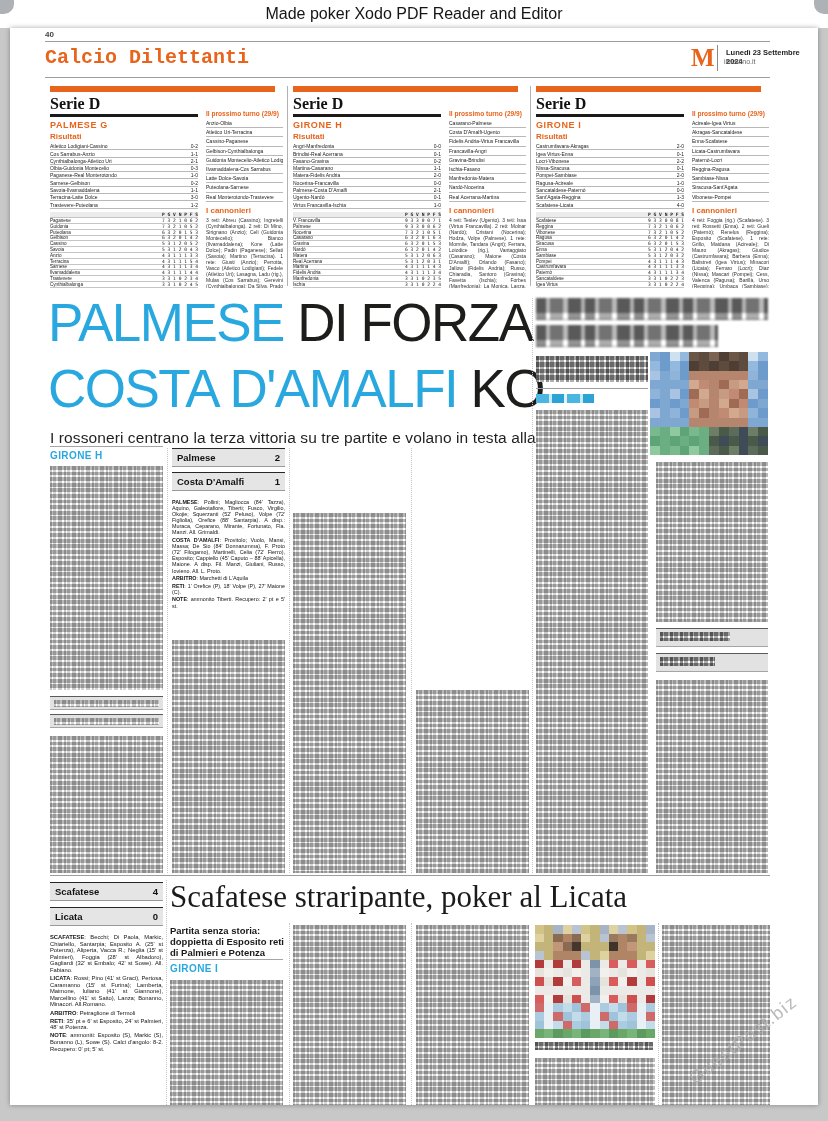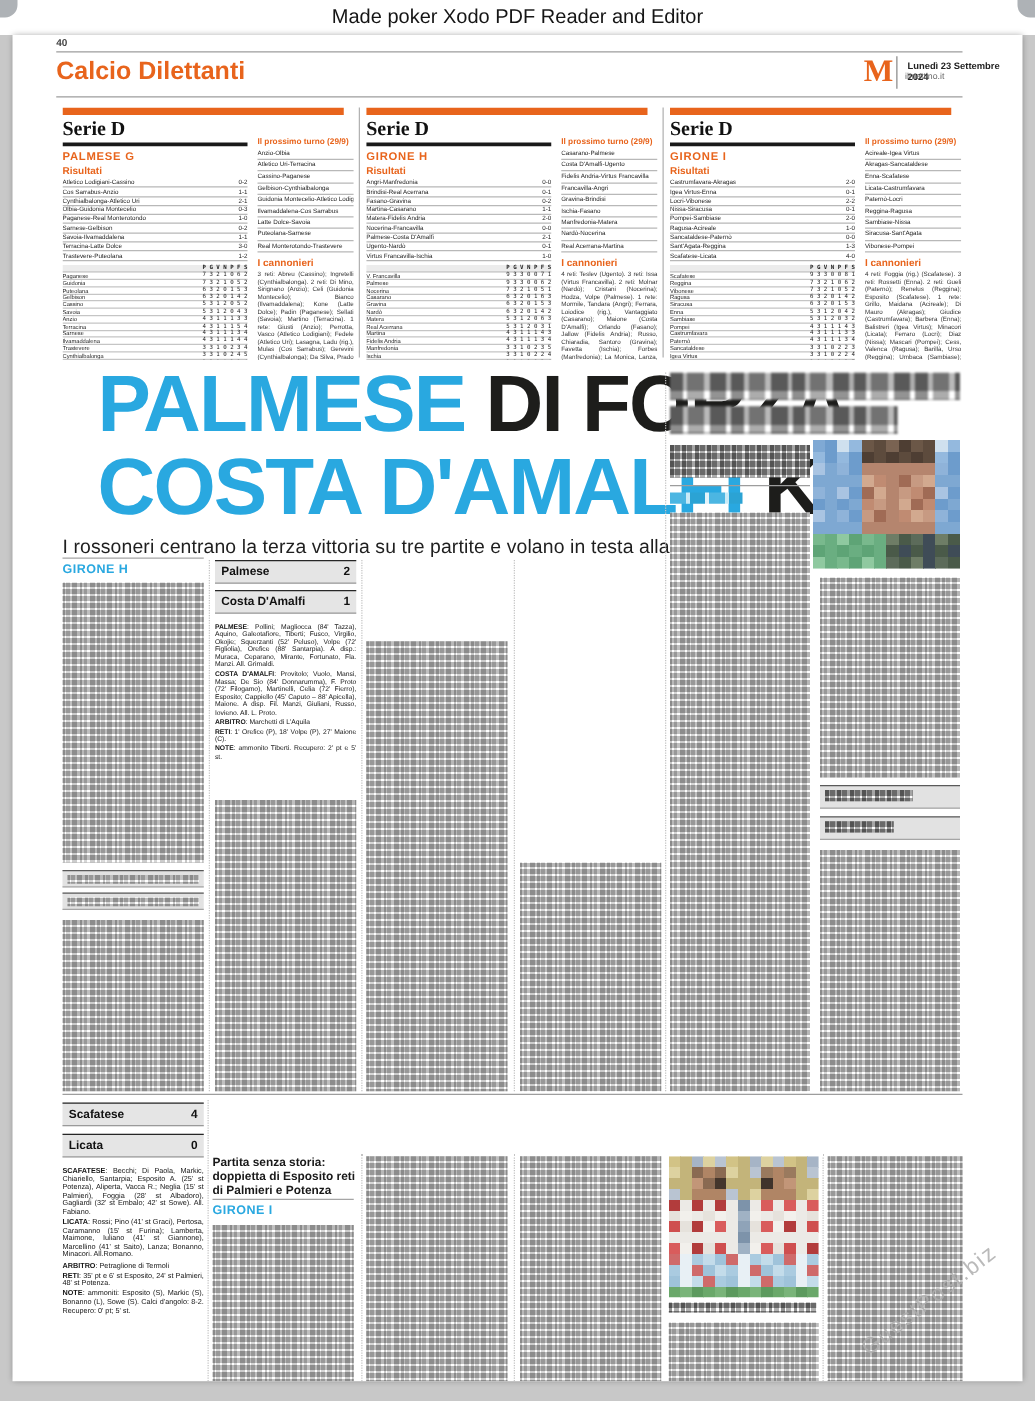--- a/index.html
+++ b/index.html
@@ -4,21 +4,21 @@
 <style>
   :root{ --orange:#e8641c; --cyan:#29a8e0; --ink:#1d1d1b; }
   html,body{margin:0;padding:0;}
   body{width:828px;height:1121px;position:relative;background:#c8c8c8;font-family:"Liberation Sans",sans-serif;overflow:hidden;}
   .abs{position:absolute;}
   #banner{position:absolute;top:0;left:0;width:828px;height:28px;background:#fff;display:flex;align-items:center;justify-content:center;font-size:16px;color:#151515;}
   .corner{position:absolute;top:0;width:14px;height:14px;background:#aeb2b6;}
   #page{position:absolute;left:10px;top:28px;width:808px;height:1077px;background:#fff;overflow:hidden;box-shadow:0 0 5px rgba(0,0,0,.35);}
   .rule{border-top:1px solid #9d9d9d;height:0;}
   .pageno{font-size:8px;font-weight:bold;color:#444;}
-  .secname{font-family:Liberation Sans, sans-serif;font-weight:bold;font-size:20px;color:var(--orange);}
+  .secname{font-family:Liberation Mono, monospace;font-weight:bold;font-size:20px;color:var(--orange);}
   .mlogo{font-family:"Liberation Serif",serif;font-weight:bold;font-size:25px;color:var(--orange);line-height:1;}
   .vline{border-left:1px solid #8a8a8a;width:0;}
   .mdate{font-size:7.5px;font-weight:bold;color:#222;}
   .msite{font-size:7px;color:#666;}
 
   .gcol{position:absolute;top:58px;width:233px;height:202px;overflow:hidden;}
   .bar{width:225px;height:6px;background:var(--orange);}
   .sd{font-family:"Liberation Serif",serif;font-weight:bold;font-size:16px;color:#111;width:148px;border-bottom:3px solid #1a1a1a;margin-top:3px;padding-bottom:1px;}
   .gl{color:var(--orange);font-weight:bold;font-size:9px;letter-spacing:.6px;margin-top:3px;}
   .rl{color:var(--orange);font-weight:bold;font-size:8px;margin-top:2px;}
@@ -31,21 +31,21 @@
   .sthead{background:#ececec;font-weight:bold;height:5.5px;}
   .sub{position:absolute;left:156px;top:24px;width:77px;}
   .nl{color:var(--orange);font-weight:bold;font-size:6.6px;white-space:nowrap;}
   .fix{margin-top:2px;}
   .fix .row{border-bottom:.6px solid #b8b8b8;height:8.2px;font-size:5px;line-height:9.4px;white-space:nowrap;overflow:hidden;color:#222;}
   .cl{color:var(--orange);font-weight:bold;font-size:8px;margin-top:4px;}
   .scorers{font-size:5px;line-height:6px;text-align:justify;margin-top:2px;color:#333;}
   .vsep{border-left:1px solid #b2b2b2;width:0;}
   .dotv{border-left:1px dotted #c4c4c4;width:0;}
 
-  .h1{font-weight:bold;font-size:64px;letter-spacing:-1.5px;line-height:66px;white-space:nowrap;margin-left:30px;}
+  .h1{font-weight:normal;font-size:53px;letter-spacing:-1.5px;line-height:66px;white-space:nowrap;}
   .h1 .b{color:var(--cyan);} .h1 .k{color:var(--ink);}
   .standfirst{font-size:15.5px;color:#1f1f1f;letter-spacing:.1px;}
 
   .cyanlbl{color:var(--cyan);font-weight:bold;font-size:10px;letter-spacing:.4px;border-top:1px solid #a5a5a5;padding-top:3px;}
   .matchrow{background:#e5e5e5;border-top:1.3px solid #262626;border-bottom:1px solid #9a9a9a;display:flex;justify-content:space-between;align-items:center;padding:0 5px;font-weight:bold;font-size:9.5px;color:#111;height:19px;box-sizing:border-box;}
   .form{text-align:justify;color:#161616;}
   .form p{margin:0 0 1.5px 0;font-size:5.4px;line-height:6.1px;}
   .formL p{font-size:5.8px;line-height:6.6px;}
   .sidetitle{font-weight:bold;font-size:13.5px;color:#141414;border-top:1px solid #a5a5a5;padding-top:3px;}
   .sidesub{font-weight:bold;font-size:12.5px;color:#141414;text-align:center;line-height:15px;}
@@ -673,20 +673,21 @@
   </div>
   <div class="abs form formL" style="left:40px;top:906px;width:113px;">
 
   <p><b>SCAFATESE</b><span>: Becchi; Di Paola, Markic, Chiariello, Santarpia; Esposito A. (25' st Potenza), Aliperta, Vacca R.; Neglia (15' st Palmieri), Foggia (28' st Albadoro), Gagliardi (32' st Embalo; 42' st Sowe). All. Fabiano.</span></p>
       <p><b>LICATA</b><span>: Rossi; Pino (41' st Graci), Pertosa, Caramanno (15' st Furina); Lamberta, Maimone, Iuliano (41' st Giannone), Marcellino (41' st Saito), Lanza; Bonanno, Minacori. All.Romano.</span></p>
       <p><b>ARBITRO</b><span>: Petraglione di Termoli</span></p>
       <p><b>RETI</b><span>: 35' pt e 6' st Esposito, 24' st Palmieri, 48' st Potenza.</span></p>
       <p><b>NOTE</b><span>: ammoniti: Esposito (S), Markic (S), Bonanno (L), Sowe (S). Calci d'angolo: 8-2. Recupero: 0' pt; 5' st.</span></p>
     </div>
 
+  <div class="abs serifhead" style="left:160px;top:851px;">Scafatese straripante, poker al Licata</div>
   <div class="abs bstand" style="left:160px;top:897px;width:118px;">Partita senza storia: doppietta di Esposito reti di Palmieri e Potenza</div>
   <div class="abs cyanlbl" style="left:160px;top:931px;width:113px;">GIRONE I</div>
   <div class="abs bt" style="left:160px;top:952px;width:113px;height:125px;"></div>
 
   <div class="abs bt" style="left:283px;top:897px;width:113px;height:180px;"></div>
   <div class="abs bt" style="left:406px;top:897px;width:113px;height:180px;"></div>
 
   <div class="photo" style="left:525px;top:897px;width:120px;height:113px;">
       <svg viewBox="0 0 13 13" preserveAspectRatio="none">
         <rect x="0" y="0" width="1.05" height="1.05" fill="#d2c386"></rect>

